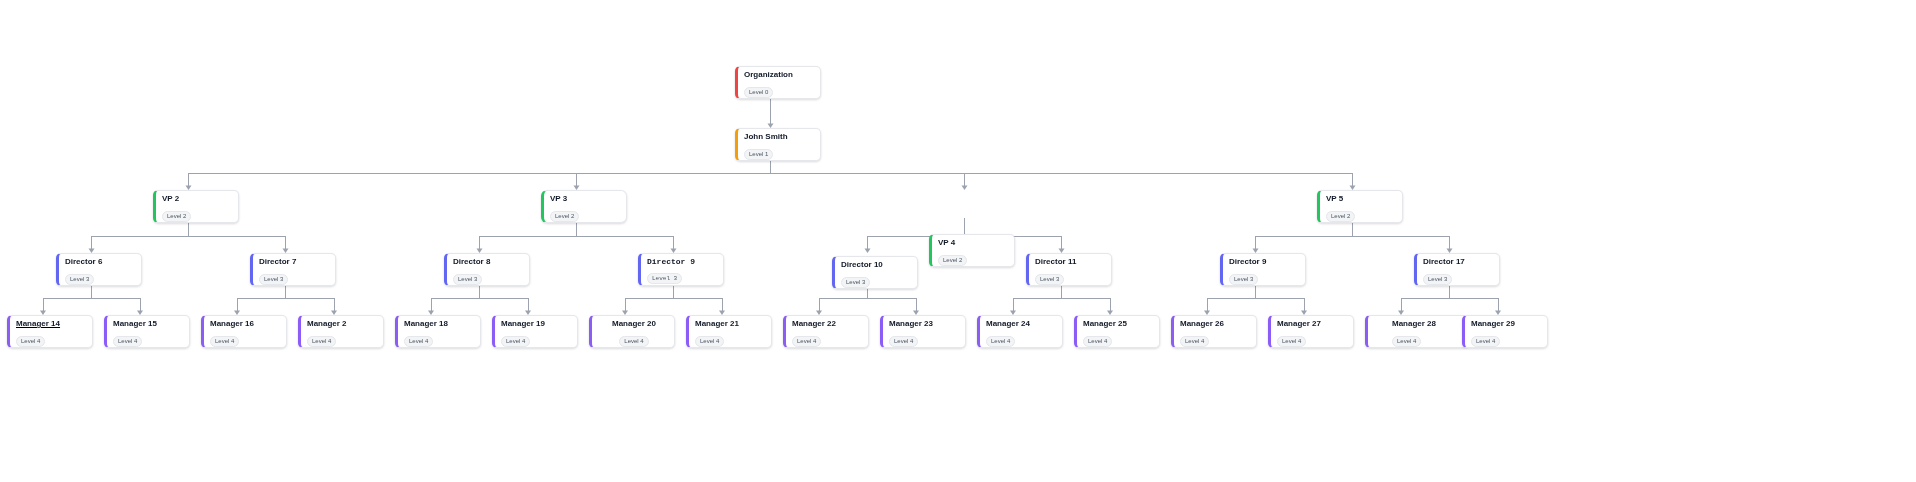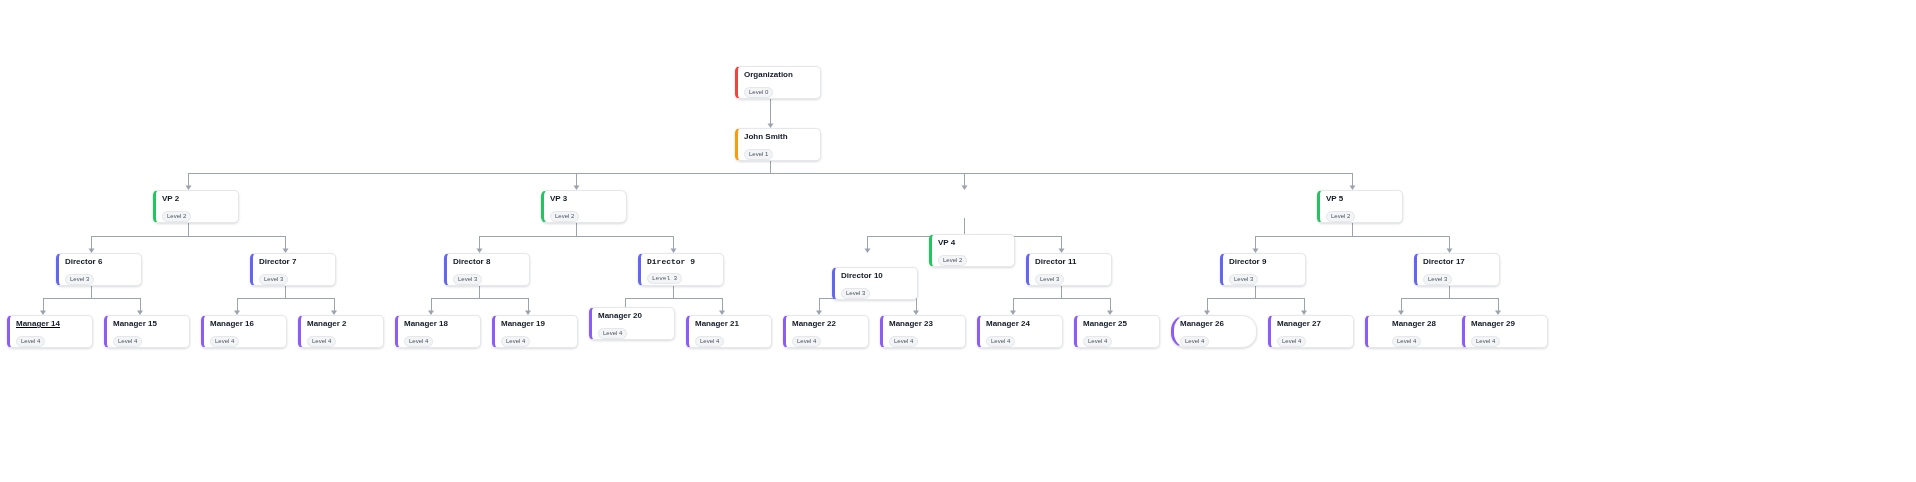--- a/index.html
+++ b/index.html
@@ -155,29 +155,29 @@
     <div class="node" style="left: 7px; top: 315px; border-left-color: rgb(139, 92, 246); text-decoration: underline;"><div class="node-label">Manager 14</div><span class="node-badge">Level 4</span></div>
     <div class="node" style="left: 104px; top: 315px; border-left-color: rgb(139, 92, 246);"><div class="node-label">Manager 15</div><span class="node-badge">Level 4</span></div>
     <div class="node" style="left: 250px; top: 253px; border-left-color: rgb(99, 102, 241);"><div class="node-label">Director 7</div><span class="node-badge">Level 3</span></div>
     <div class="node" style="left: 201px; top: 315px; border-left-color: rgb(139, 92, 246);"><div class="node-label">Manager 16</div><span class="node-badge">Level 4</span></div>
     <div class="node" style="left: 298px; top: 315px; border-left-color: rgb(139, 92, 246);"><div class="node-label">Manager 2</div><span class="node-badge">Level 4</span></div>
     <div class="node" style="left: 541px; top: 190px; border-left-color: rgb(34, 197, 94); border-radius: 6px;"><div class="node-label">VP 3</div><span class="node-badge">Level 2</span></div>
     <div class="node" style="left: 444px; top: 253px; border-left-color: rgb(99, 102, 241);"><div class="node-label">Director 8</div><span class="node-badge">Level 3</span></div>
     <div class="node" style="left: 395px; top: 315px; border-left-color: rgb(139, 92, 246);"><div class="node-label">Manager 18</div><span class="node-badge">Level 4</span></div>
     <div class="node" style="left: 492px; top: 315px; border-left-color: rgb(139, 92, 246);"><div class="node-label">Manager 19</div><span class="node-badge">Level 4</span></div>
     <div class="node" style="left: 638px; top: 253px; border-left-color: rgb(99, 102, 241); font-family: Liberation Mono, monospace;"><div class="node-label">Director 9</div><span class="node-badge">Level 3</span></div>
-    <div class="node" style="left: 589px; top: 307px; border-left-color: rgb(139, 92, 246);"><div class="node-label">Manager 20</div><span class="node-badge">Level 4</span></div>
+    <div class="node" style="left: 589px; top: 315px; border-left-color: rgb(139, 92, 246); text-align: center;"><div class="node-label">Manager 20</div><span class="node-badge">Level 4</span></div>
     <div class="node" style="left: 686px; top: 315px; border-left-color: rgb(139, 92, 246);"><div class="node-label">Manager 21</div><span class="node-badge">Level 4</span></div>
     <div class="node" style="left: 929px; top: 190px; border-left-color: rgb(34, 197, 94); margin-top: 44px;"><div class="node-label">VP 4</div><span class="node-badge">Level 2</span></div>
-    <div class="node" style="left: 832px; top: 267px; border-left-color: rgb(99, 102, 241);"><div class="node-label">Director 10</div><span class="node-badge">Level 3</span></div>
+    <div class="node" style="left: 832px; top: 256px; border-left-color: rgb(99, 102, 241);"><div class="node-label">Director 10</div><span class="node-badge">Level 3</span></div>
     <div class="node" style="left: 783px; top: 315px; border-left-color: rgb(139, 92, 246);"><div class="node-label">Manager 22</div><span class="node-badge">Level 4</span></div>
     <div class="node" style="left: 880px; top: 315px; border-left-color: rgb(139, 92, 246);"><div class="node-label">Manager 23</div><span class="node-badge">Level 4</span></div>
     <div class="node" style="left: 1026px; top: 253px; border-left-color: rgb(99, 102, 241);"><div class="node-label">Director 11</div><span class="node-badge">Level 3</span></div>
     <div class="node" style="left: 977px; top: 315px; border-left-color: rgb(139, 92, 246);"><div class="node-label">Manager 24</div><span class="node-badge">Level 4</span></div>
     <div class="node" style="left: 1074px; top: 315px; border-left-color: rgb(139, 92, 246);"><div class="node-label">Manager 25</div><span class="node-badge">Level 4</span></div>
     <div class="node" style="left: 1317px; top: 190px; border-left-color: rgb(34, 197, 94);"><div class="node-label">VP 5</div><span class="node-badge">Level 2</span></div>
     <div class="node" style="left: 1220px; top: 253px; border-left-color: rgb(99, 102, 241);"><div class="node-label">Director 9</div><span class="node-badge">Level 3</span></div>
-    <div class="node" style="left: 1171px; top: 315px; border-left-color: rgb(139, 92, 246); border-radius: 15px;"><div class="node-label">Manager 26</div><span class="node-badge">Level 4</span></div>
+    <div class="node" style="left: 1171px; top: 315px; border-left-color: rgb(139, 92, 246);"><div class="node-label">Manager 26</div><span class="node-badge">Level 4</span></div>
     <div class="node" style="left: 1268px; top: 315px; border-left-color: rgb(139, 92, 246);"><div class="node-label">Manager 27</div><span class="node-badge">Level 4</span></div>
     <div class="node" style="left: 1414px; top: 253px; border-left-color: rgb(99, 102, 241);"><div class="node-label">Director 17</div><span class="node-badge">Level 3</span></div>
     <div class="node" style="left: 1365px; top: 315px; border-left-color: rgb(139, 92, 246); padding-left: 24px;"><div class="node-label">Manager 28</div><span class="node-badge">Level 4</span></div>
     <div class="node" style="left: 1462px; top: 315px; border-left-color: rgb(139, 92, 246);"><div class="node-label">Manager 29</div><span class="node-badge">Level 4</span></div>
   </div>
 
 </body></html>

